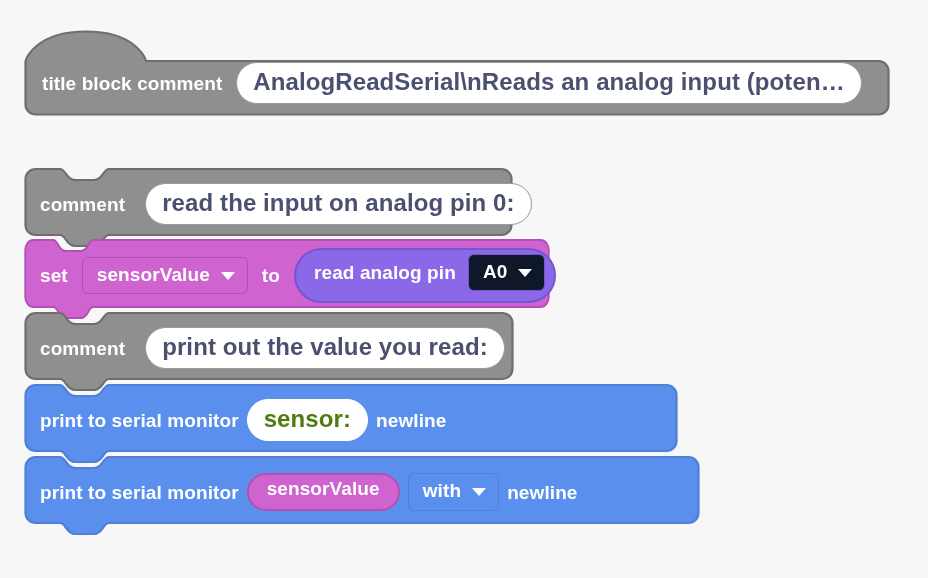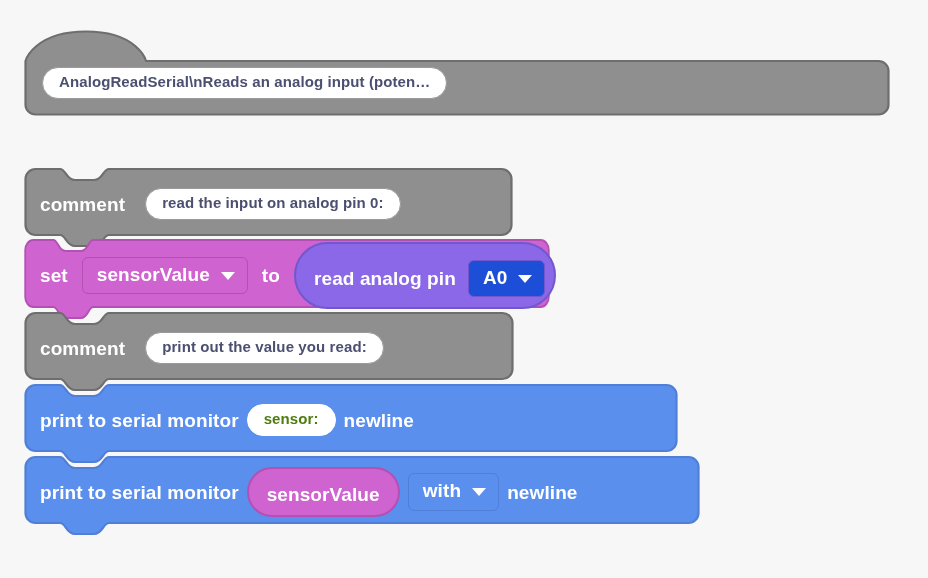--- a/index.html
+++ b/index.html
@@ -54,21 +54,21 @@
   }
 
   .label { line-height: 1; text-shadow: none; }
 
   
   .text-field {
     background: #ffffff;
     border: 1.5px solid #9a9a9a;
     border-radius: 999px;
     color: #4c5070;
-    font-size: 15px;
+    font-size: 24px;
     font-weight: bold;
     padding: 6px 16px 8px 16px;
     line-height: 1.05;
     display: inline-flex;
     align-items: center;
     box-sizing: border-box;
   }
   .text-field.on-blue { border-color: #ffffff; color: #4d7c0f; text-align: right; }
 
   
@@ -78,40 +78,40 @@
     gap: 11px;
     border-radius: 6px;
     padding: 7px 12px 9px 14px;
     font-size: 19px;
     font-weight: bold;
     color: #ffffff;
     box-sizing: border-box;
     line-height: 1.05;
   }
   .dropdown.magenta { background: #cf63cf; border: 1.5px solid #b44fb4; }
-  .dropdown.purple  { background: #1d4ed8; border: 1.5px solid #7257cf; }
+  .dropdown.purple  { background: #0f172a; border: 1.5px solid #7257cf; }
   .dropdown.blue    { background: #5b8fee; border: 1.5px solid #4f7fd6; }
 
   .caret {
     width: 0; height: 0;
     border-left: 7px solid transparent;
     border-right: 7px solid transparent;
     border-top: 8px solid #ffffff;
     flex: 0 0 auto;
     position: relative;
     top: 1px;
   }
 
   
   .reporter {
     display: inline-flex;
     align-items: center;
     gap: 12px;
     border-radius: 999px;
-    padding: 16px 18px 10px 18px;
+    padding: 4px 18px 10px 18px;
     font-size: 19px;
     font-weight: bold;
     color: #ffffff;
     box-sizing: border-box;
     line-height: 1.05;
   }
   .reporter.purple  { background: #8a68e8; border: 2px solid #7257cf; padding-right: 9px; }
   .reporter.magenta { background: #cf63cf; border: 2px solid #b44fb4; }
 
   
@@ -141,20 +141,21 @@
                  L 854.5,41
                  A 10,10 0 0 1 864.5,51
                  L 864.5,84.5
                  A 10,10 0 0 1 854.5,94.5
                  L 11.5,94.5
                  A 10,10 0 0 1 1.5,84.5
                  Z" fill="#8f8f8f" stroke="#6e6e6e" stroke-width="2.2" stroke-linejoin="round"></path>
       </svg>
     </div>
     <div class="block-content">
+      <span class="label">title block comment</span>
       <span class="text-field">AnalogReadSerial\nReads an analog input (poten…</span>
     </div>
   </div>
 
   <div class="block" id="comment-block-1">
     <div class="block-body">
       <svg viewBox="0 0 489 74" preserveAspectRatio="none">
         <path d="M 1.5,12
                  A 10,10 0 0 1 11.5,2
                  L 32,2

